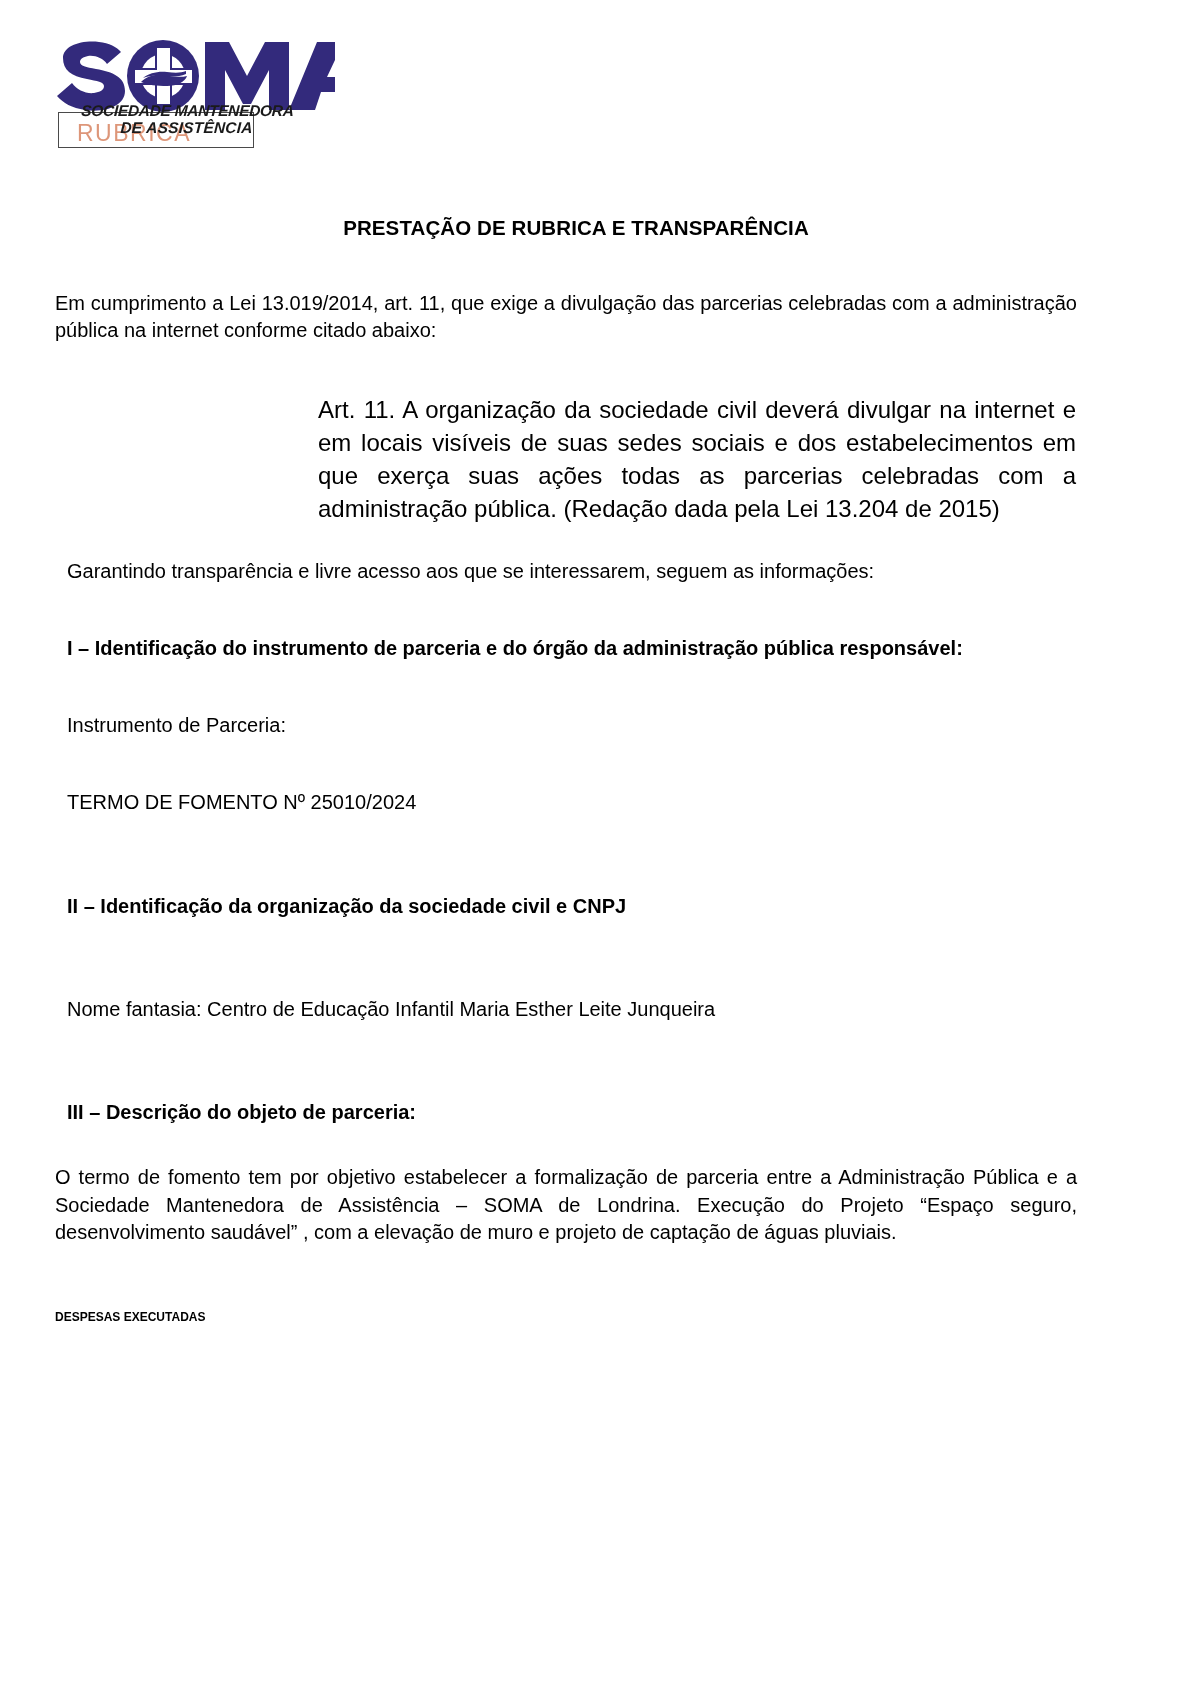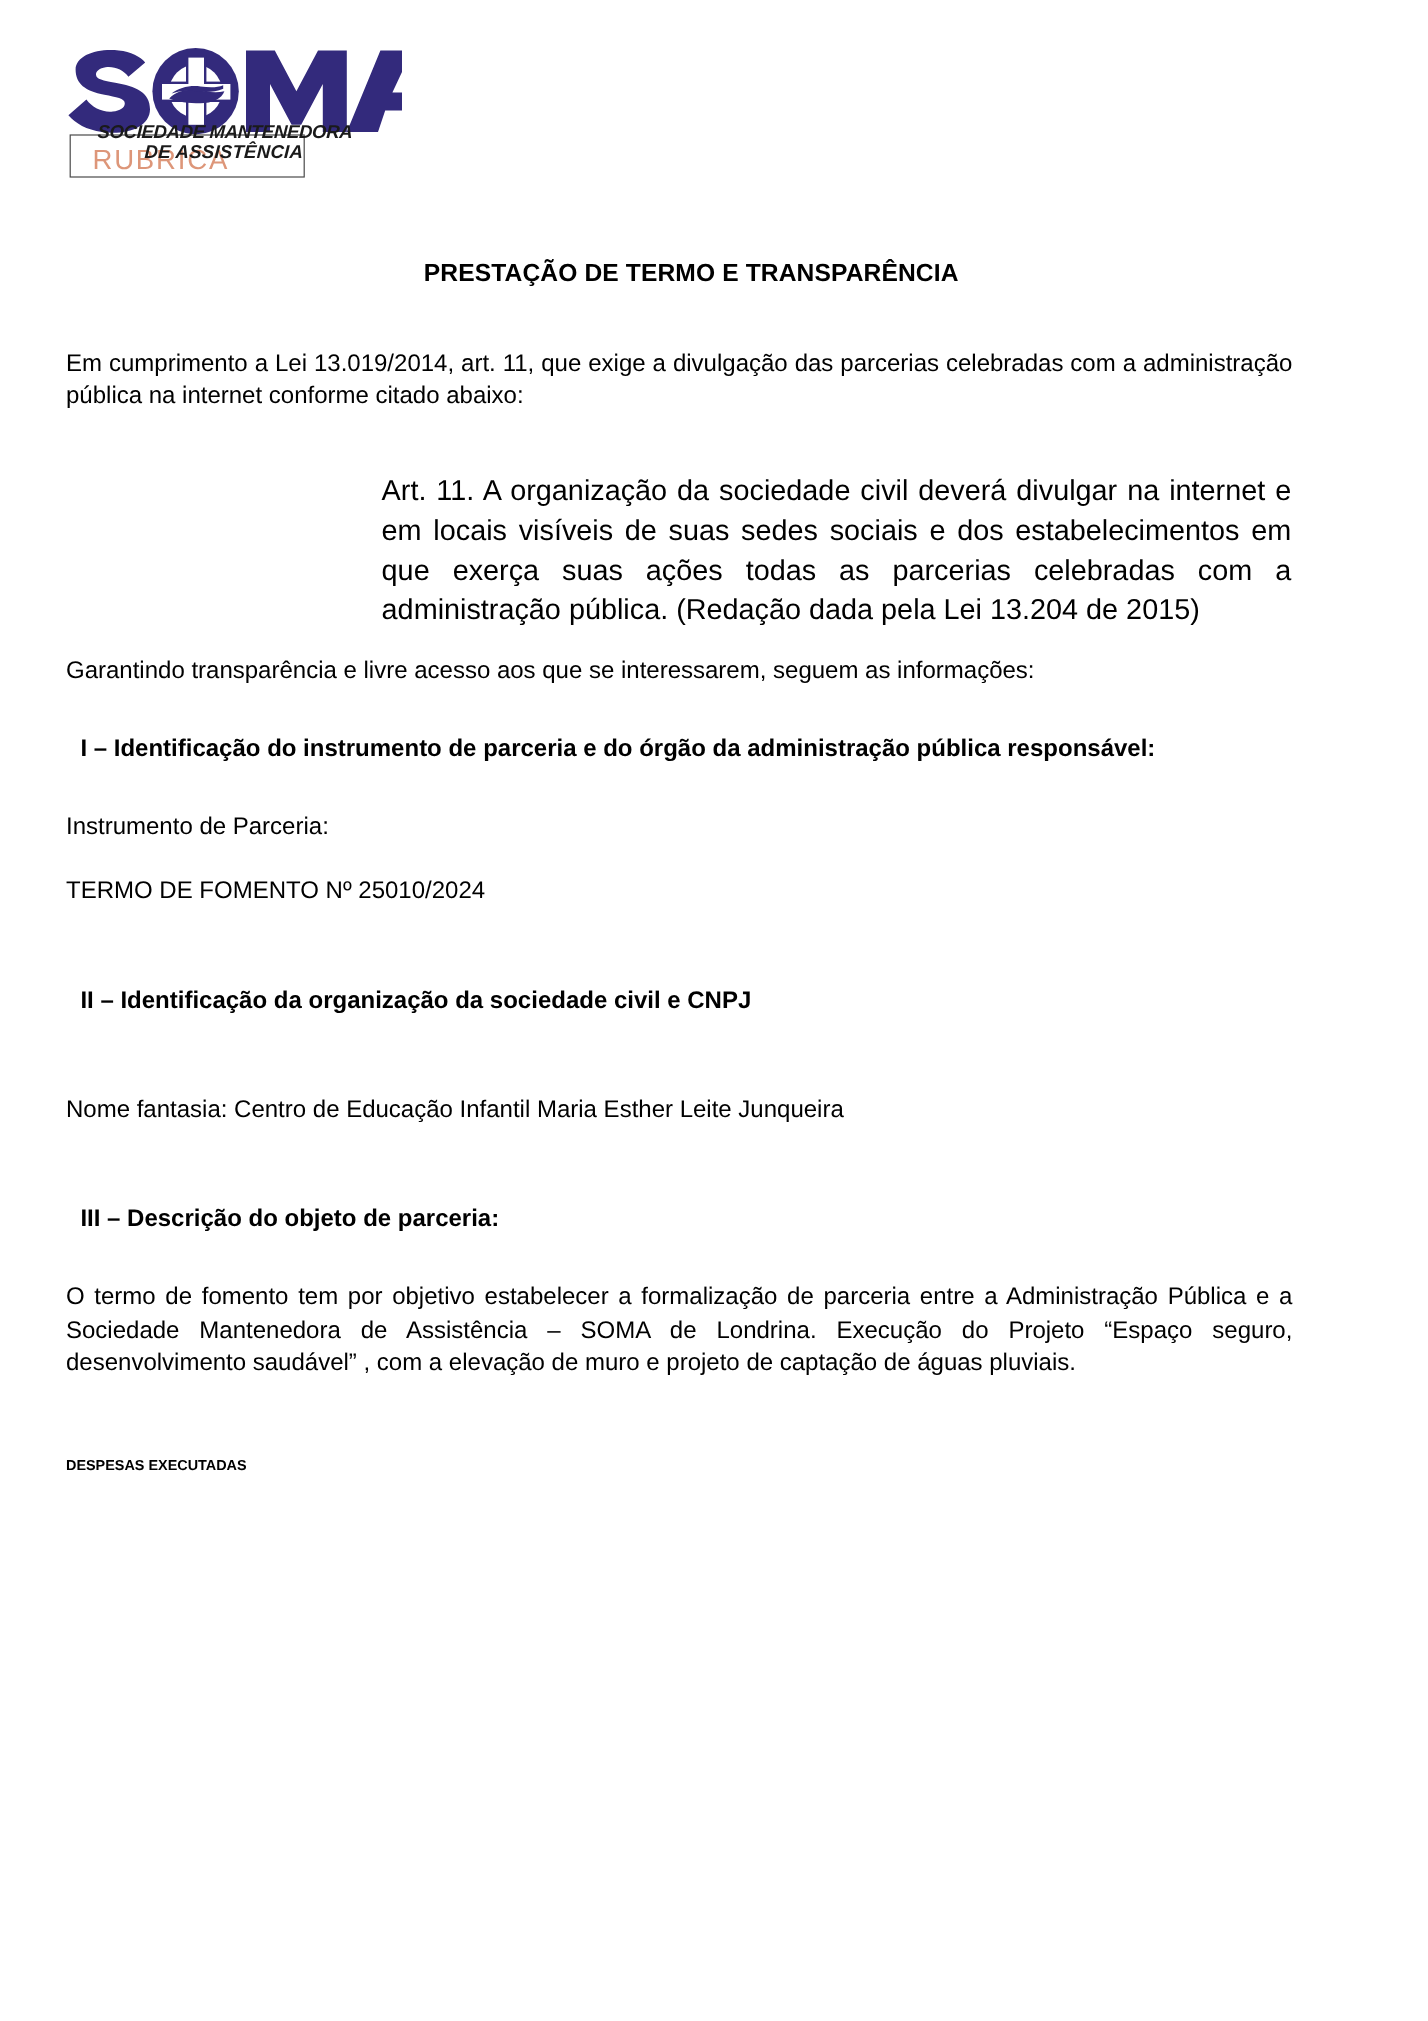--- a/index.html
+++ b/index.html
@@ -116,21 +116,21 @@
   }
   .heading-bold {
     font-weight: bold;
     font-size: 20px;
     line-height: 1.36;
     margin: 12px;
   }
   .line-item {
     font-size: 20px;
     line-height: 1.36;
-    margin: 0;
+    margin: 12px;
   }
   .spacer-row { height: 26px; }
   .final-block {
     font-size: 20px;
     line-height: 1.38;
     text-align: justify;
     text-justify: inter-word;
     margin: 0;
   }
   .despesas {
@@ -182,21 +182,21 @@
       <div class="logo-tagline">
         <span>SOCIEDADE MANTENEDORA</span>
         <span class="tagline-line2">DE ASSISTÊNCIA</span>
       </div>
 
     </div>
   </div>
 
   <div class="doc">
 
-    <div class="doc-title">PRESTAÇÃO DE TERMO E TRANSPARÊNCIA</div>
+    <div class="doc-title">PRESTAÇÃO DE RUBRICA E TRANSPARÊNCIA</div>
 
     <div class="gap-lg"></div>
 
     <p class="body-text">Em cumprimento a Lei 13.019/2014, art. 11, que exige a divulgação das parcerias celebradas com a administração pública na internet conforme citado abaixo:</p>
 
     <div class="gap-lg"></div>
 
     <div class="quote-block">Art. 11. A organização da sociedade civil deverá divulgar na internet e em locais visíveis de suas sedes sociais e dos estabelecimentos em que exerça suas ações todas as parcerias celebradas com a administração pública. (Redação dada pela Lei 13.204 de 2015)</div>
 
     <div class="gap-sm"></div>

